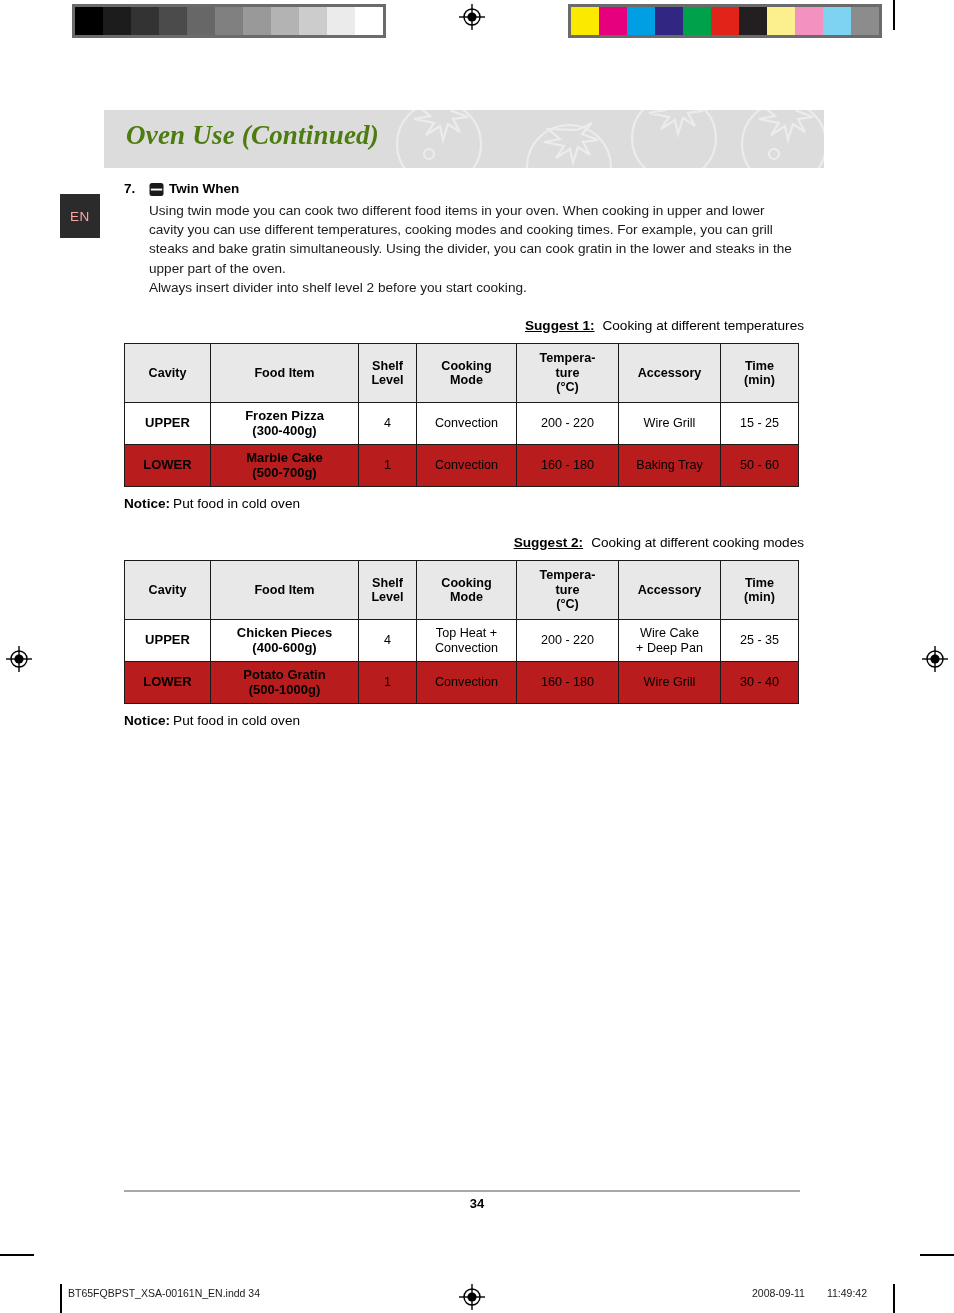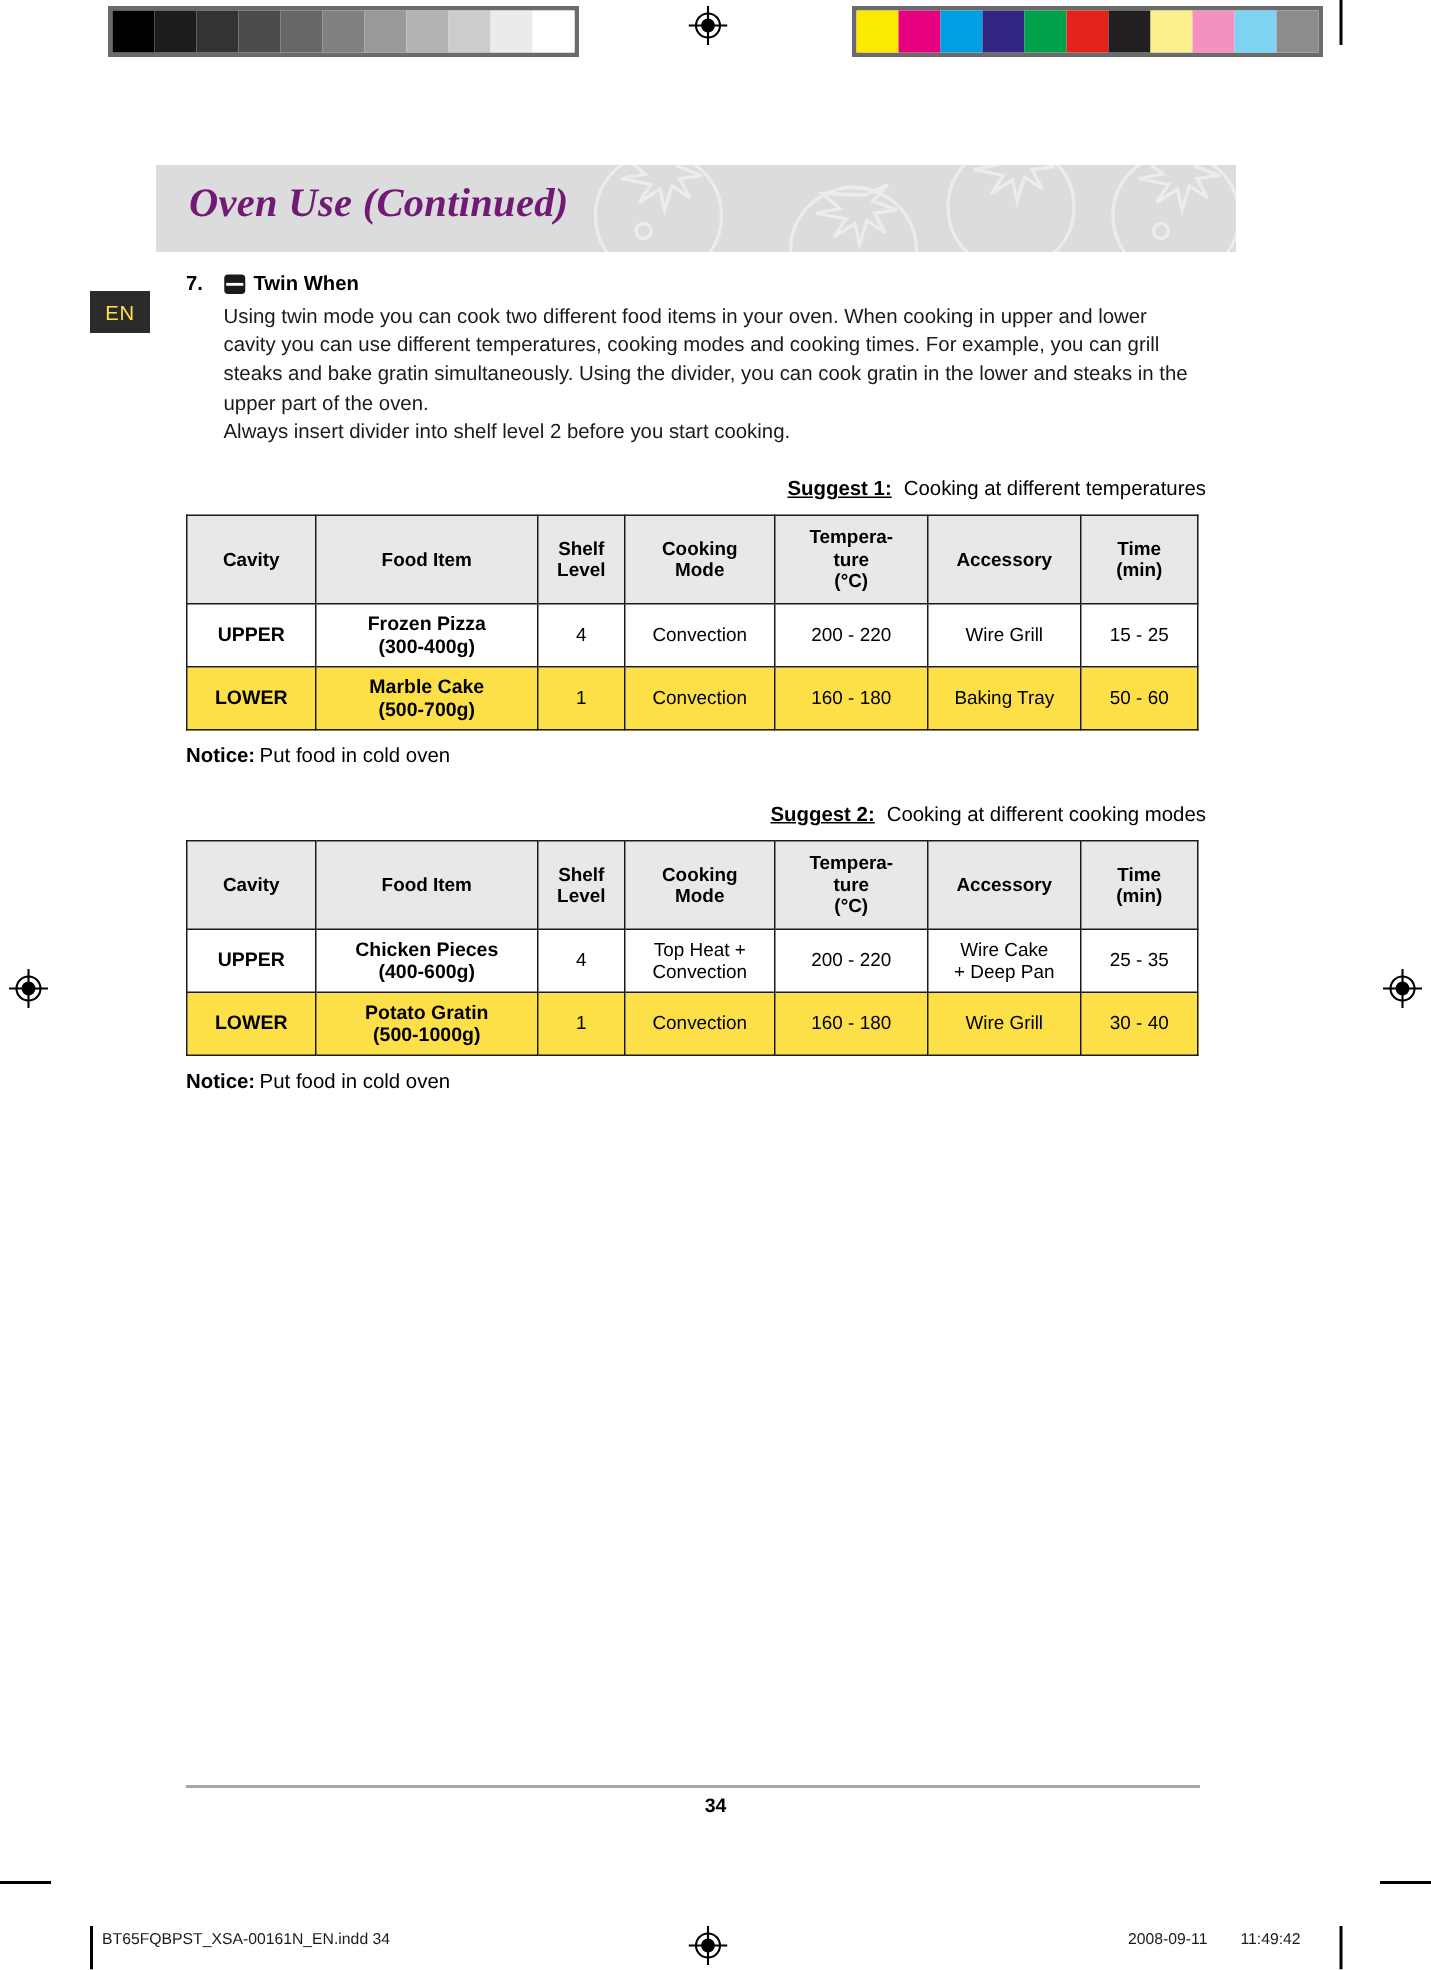--- a/index.html
+++ b/index.html
@@ -69,30 +69,30 @@
     opacity: 1;
   }
   .header-title {
     position: absolute;
     left: 22px; top: 10px;
     font-family: "Liberation Serif", serif;
     font-style: italic;
     font-weight: bold;
     font-size: 27px;
     letter-spacing: 0.2px;
-    color: #701a75;
+    color: #4d7c0f;
     white-space: nowrap;
   }
 
   .lang-tab {
     position: absolute;
     left: 60px; top: 194px;
-    width: 40px; height: 28px;
+    width: 40px; height: 44px;
     background: #2b2b2b;
-    color: #fde047;
+    color: #fca5a5;
     font-size: 13.5px;
     display: flex;
     align-items: center;
     justify-content: center;
     letter-spacing: 0.5px;
   }
 
   .section {
     position: absolute;
     left: 124px; top: 181px;
@@ -159,21 +159,21 @@
     padding: 2px 3px;
     line-height: 14.5px;
   }
   table.spec thead th {
     background: #e8e8e8;
     font-weight: bold;
     height: 54px;
   }
   table.spec tbody tr { height: 42px; }
   table.spec tbody tr.row-upper td { background: #ffffff; }
-  table.spec tbody tr.row-lower td { background: #fde047; }
+  table.spec tbody tr.row-lower td { background: #b91c1c; }
   table.spec td.cavity { font-weight: bold; font-size: 13px; }
   table.spec td.food { font-weight: bold; font-size: 13px; }
 
   .col-cavity { width: 86px; }
   .col-food { width: 148px; }
   .col-shelf { width: 58px; }
   .col-mode { width: 100px; }
   .col-temp { width: 102px; }
   .col-acc { width: 102px; }
   .col-time { width: 78px; }

